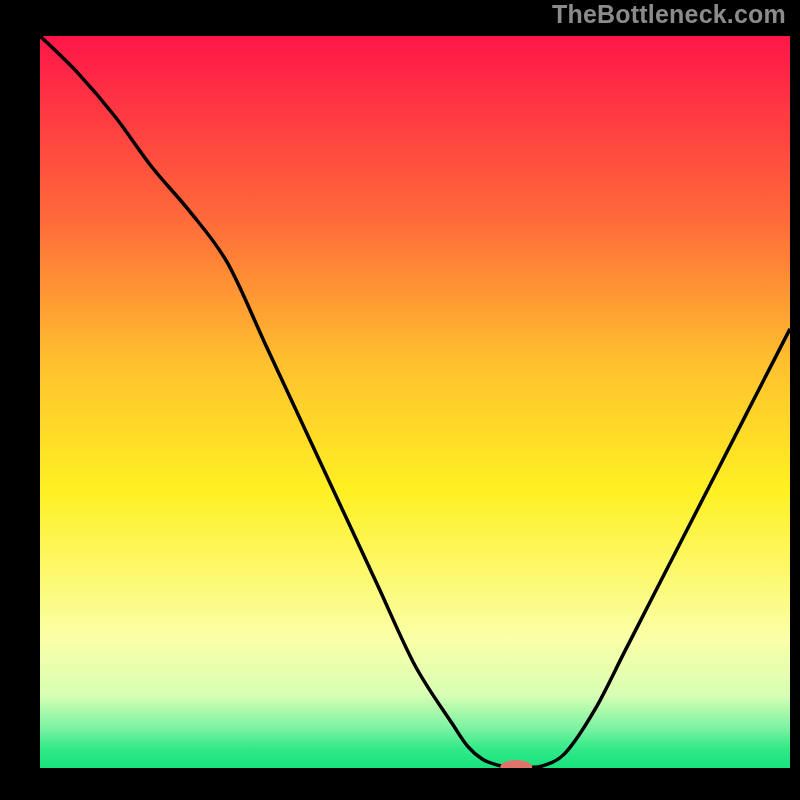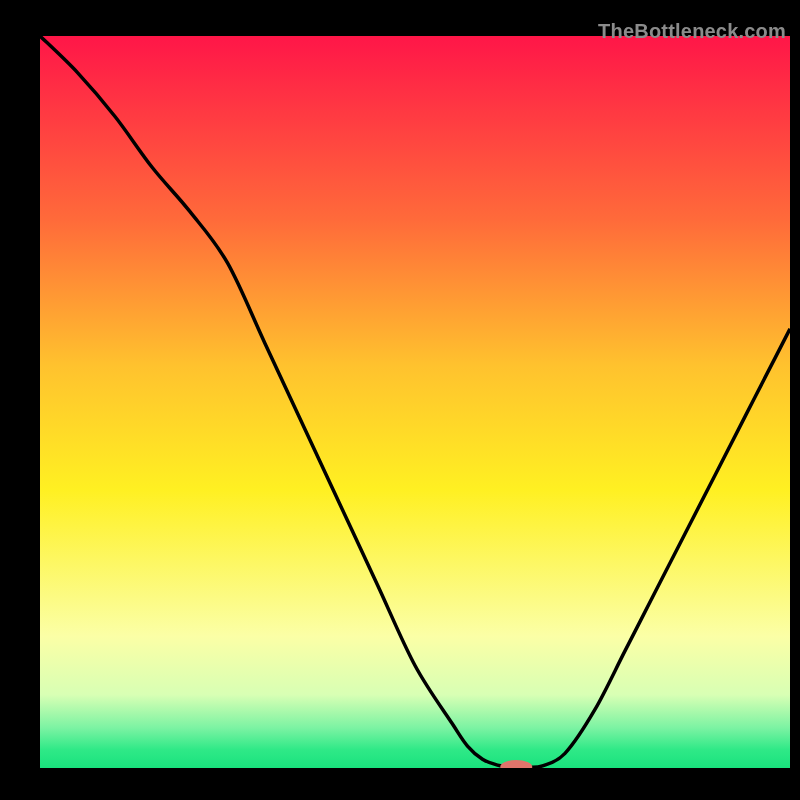--- a/index.html
+++ b/index.html
@@ -10,24 +10,24 @@
     background: #000;
     overflow: hidden;
   }
   .chart-wrap {
     position: relative;
     width: 800px;
     height: 800px;
   }
   .watermark {
     position: absolute;
-    top: 20px;
+    top: 0;
     right: 14px;
     font-family: Arial, Helvetica, sans-serif;
-    font-size: 20px;
+    font-size: 25px;
     font-weight: 600;
     color: #8b8b8b;
     letter-spacing: 0.2px;
     z-index: 10;
   }
   svg {
     position: absolute;
     top: 0;
     left: 0;
   }

